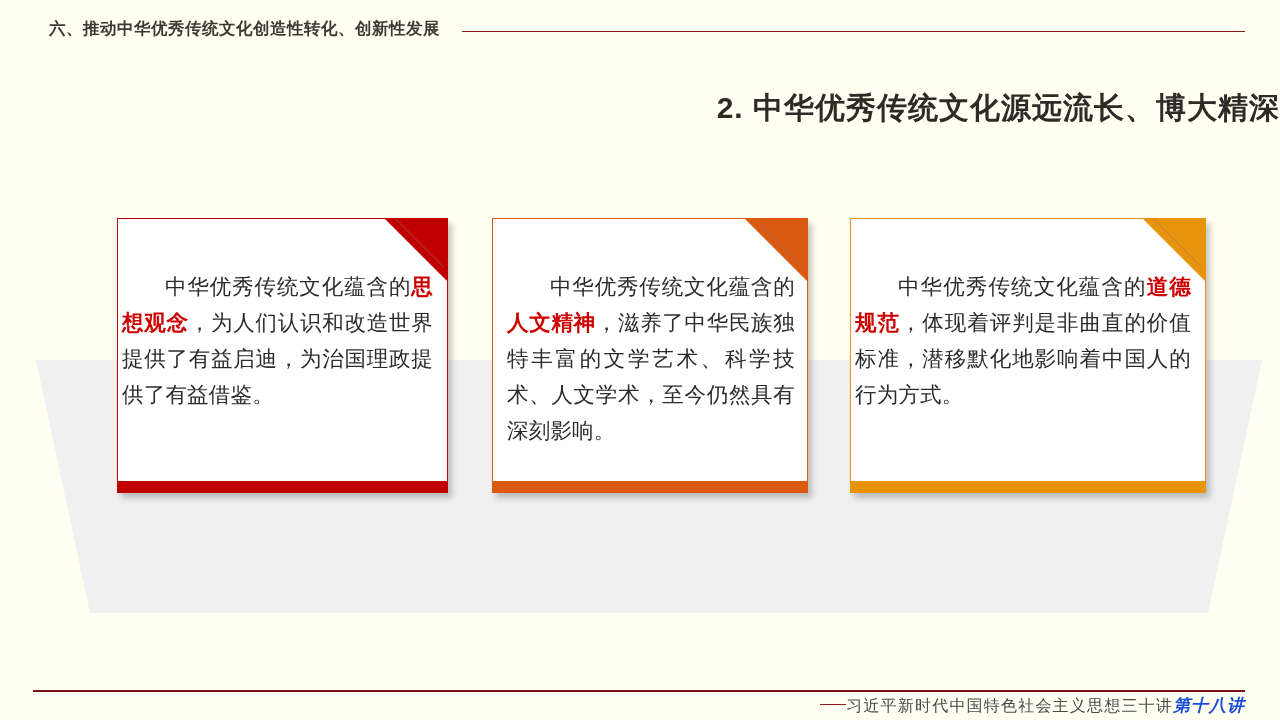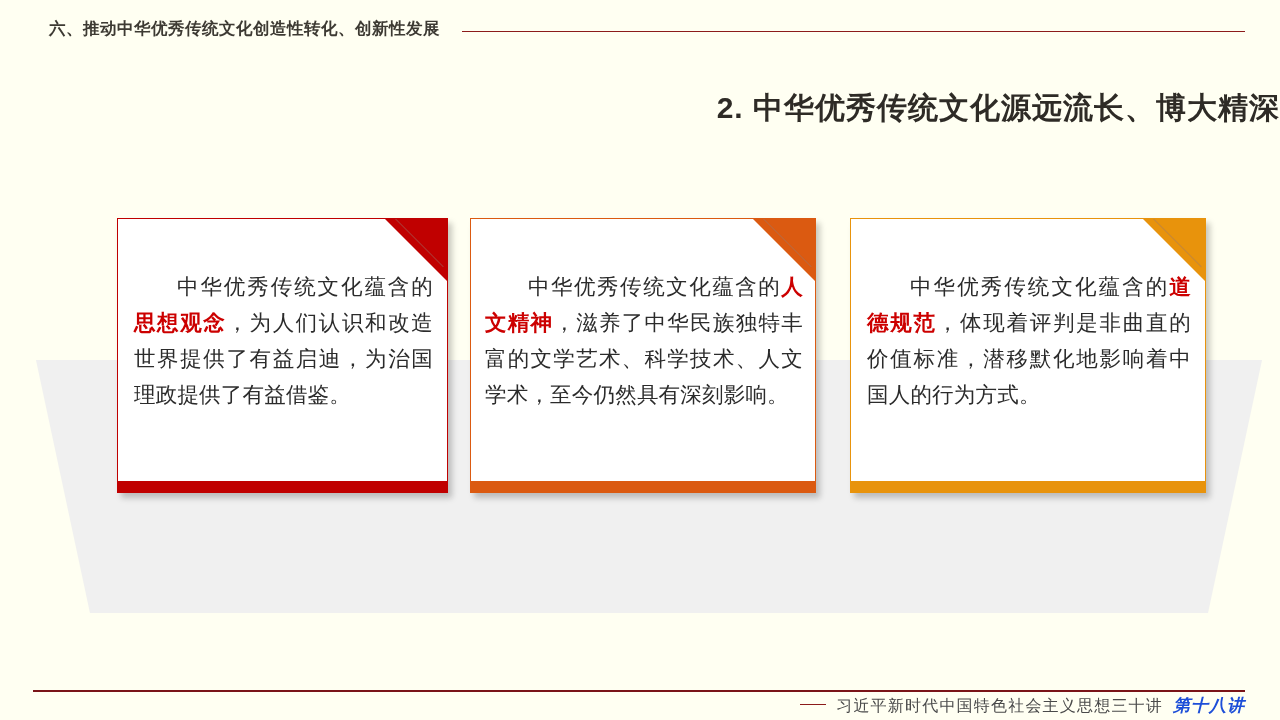--- a/index.html
+++ b/index.html
@@ -76,21 +76,21 @@
     height: 280px;
   }
   .card {
     position: absolute;
     top: 0;
     background: #ffffff;
     box-sizing: border-box;
     box-shadow: 4px 5px 6px rgba(0,0,0,0.22);
   }
   .card-1 { left: 117px;  width: 331px; }
-  .card-2 { left: 470px;  width: 346px; }
+  .card-2 { left: 492px;  width: 316px; }
   .card-3 { left: 850px;  width: 356px; }
 
   .card-inner {
     position: relative;
     height: 264px;
     box-sizing: border-box;
     border-style: solid;
     border-width: 1.6px;
     background: #ffffff;
     overflow: hidden;
@@ -132,21 +132,21 @@
   }
   .card-1 .card-bar { background: #c00000; }
   .card-2 .card-bar { background: #db5a11; }
   .card-3 .card-bar { background: #e8930c; }
 
   .card-text {
     position: absolute;
     left: 0;
     right: 0;
     top: 50px;
-    padding: 0 14px 0 16px;
+    padding: 0 14px 0 4px;
     font-size: 21.5px;
     line-height: 36px;
     color: #2b2b2b;
     text-align: justify;
     text-justify: inter-character;
     text-indent: 2em;
     letter-spacing: 0.2px;
   }
   .card-2 .card-text { padding: 0 12px 0 14px; }
   .hl {
@@ -162,21 +162,20 @@
     width: 1212px;
     height: 0;
     border-top: 2px solid #7a1418;
   }
   .footer-right {
     position: absolute;
     right: 35px;
     top: 694px;
     display: flex;
     align-items: baseline;
-    gap: 10px;
   }
   .footer-dash {
     display: inline-block;
     width: 26px;
     height: 0;
     border-top: 1.6px solid #8c1b1b;
     position: relative;
     top: -6px;
   }
   .footer-series {

